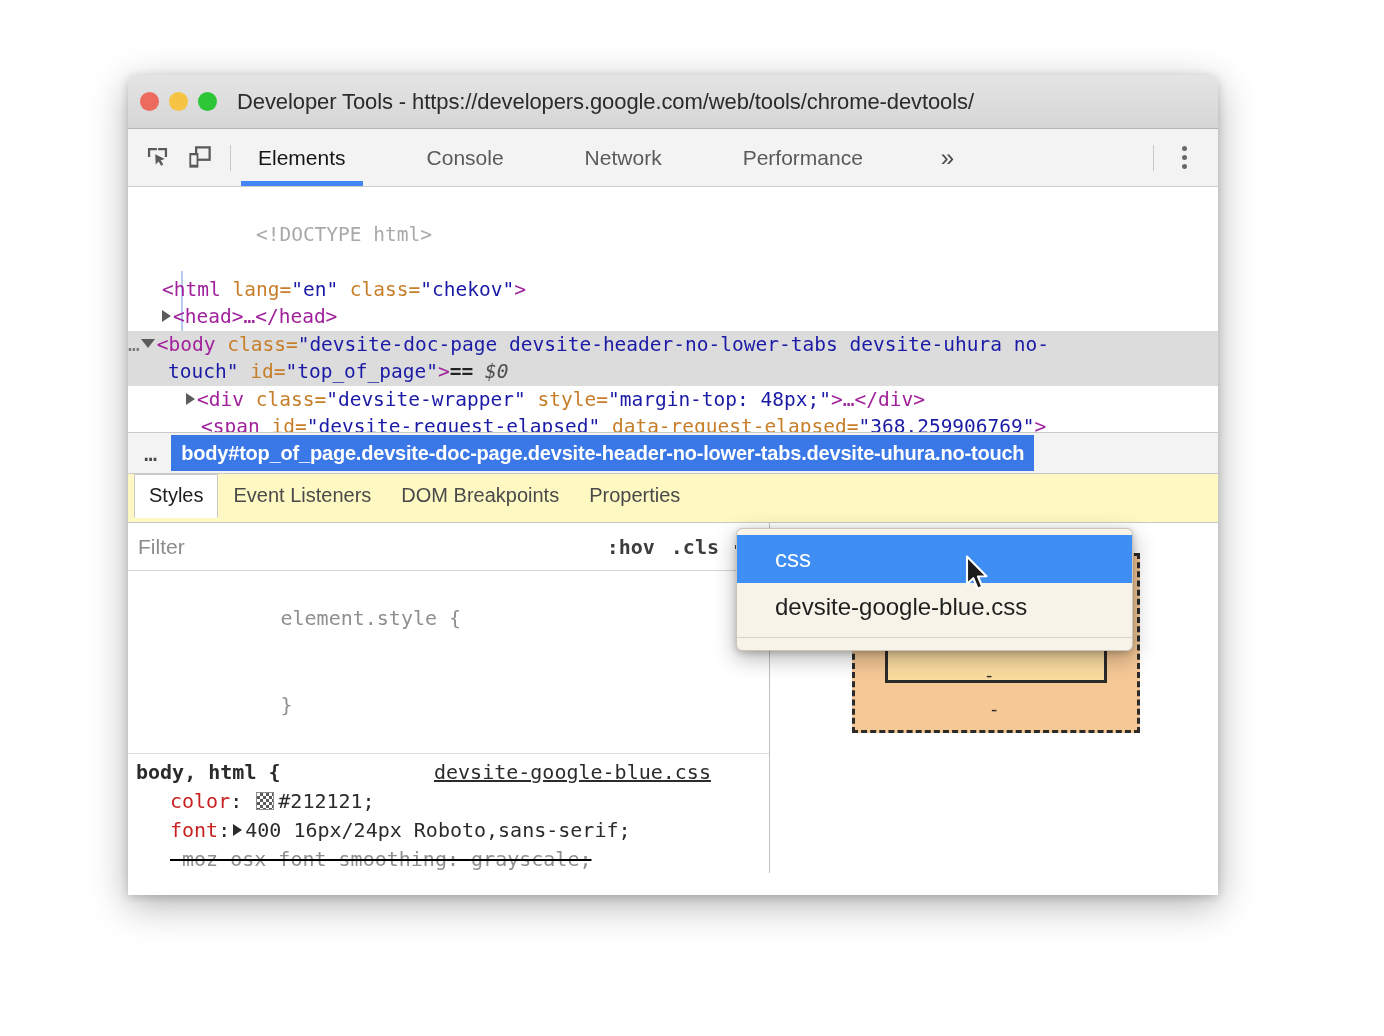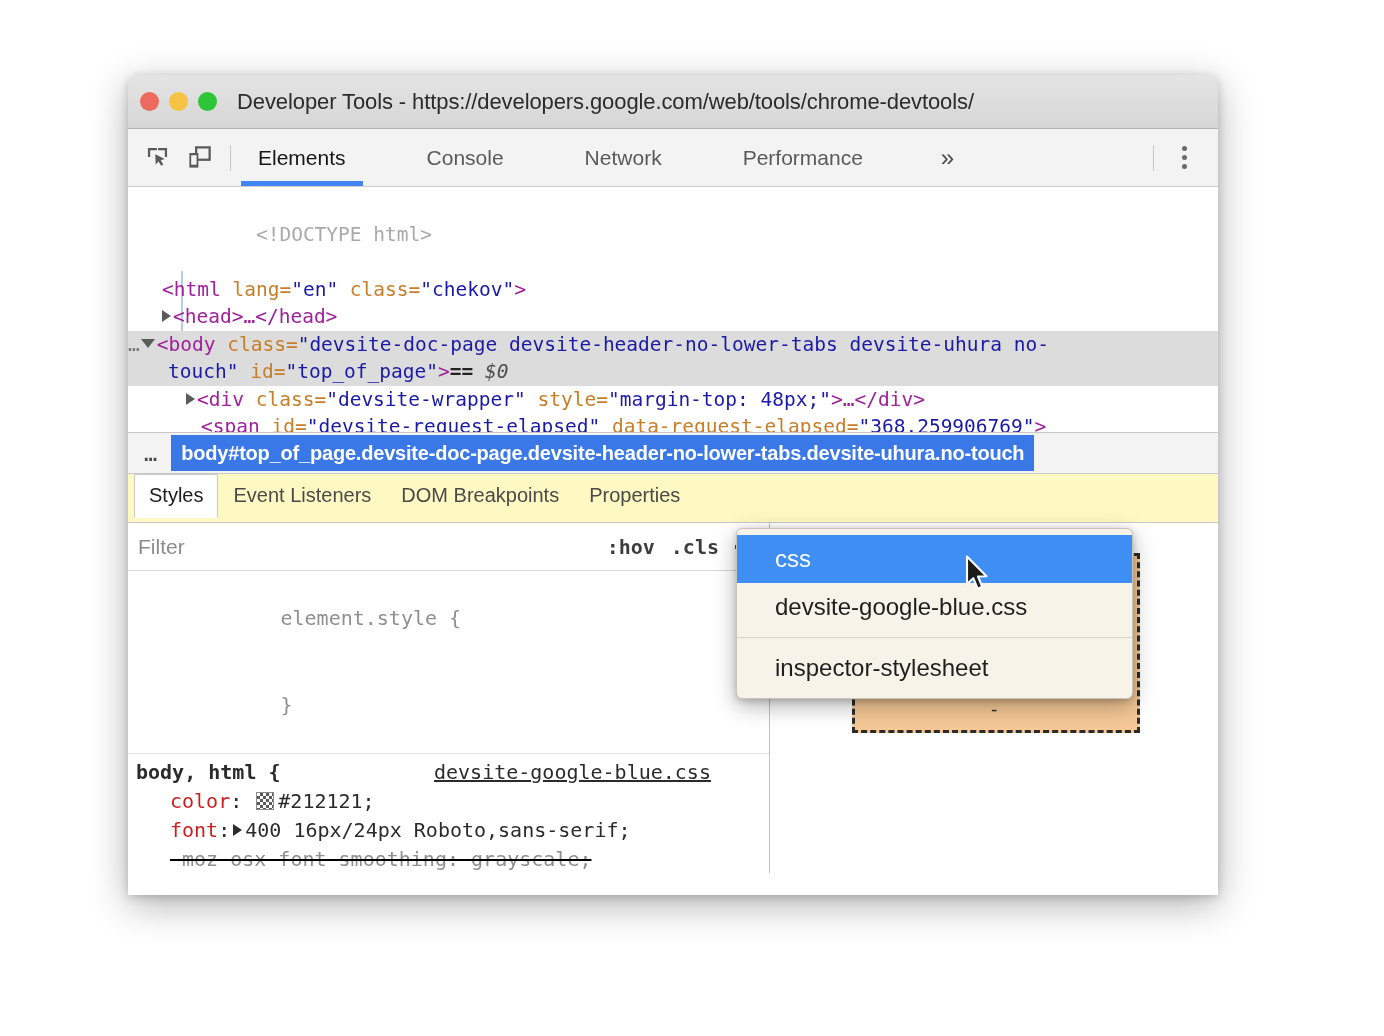--- a/index.html
+++ b/index.html
@@ -539,21 +539,20 @@
           <span class="bm-dash" style="right:76px; top:76px;">-</span>
         </div>
       </div>
     </div>
   </div>
 
   <div id="stylesheet-menu">
     <div class="menu-item selected">css</div>
     <div class="menu-item">devsite-google-blue.css</div>
     <div class="menu-sep"></div>
-    <div class="menu-item">inspector-stylesheet</div>
   </div>
 
   <div id="cursor">
     <svg width="26" height="38" viewBox="0 0 26 38" aria-hidden="true">
       <path d="M2 1.5 L2 29 L8.3 23.2 L12.6 33.6 L17.2 31.6 L13 21.5 L21.5 21.2 Z" fill="#1c1c1c" stroke="#ffffff" stroke-width="2.1" stroke-linejoin="round"></path>
     </svg>
   </div>
 
 </div>
 

